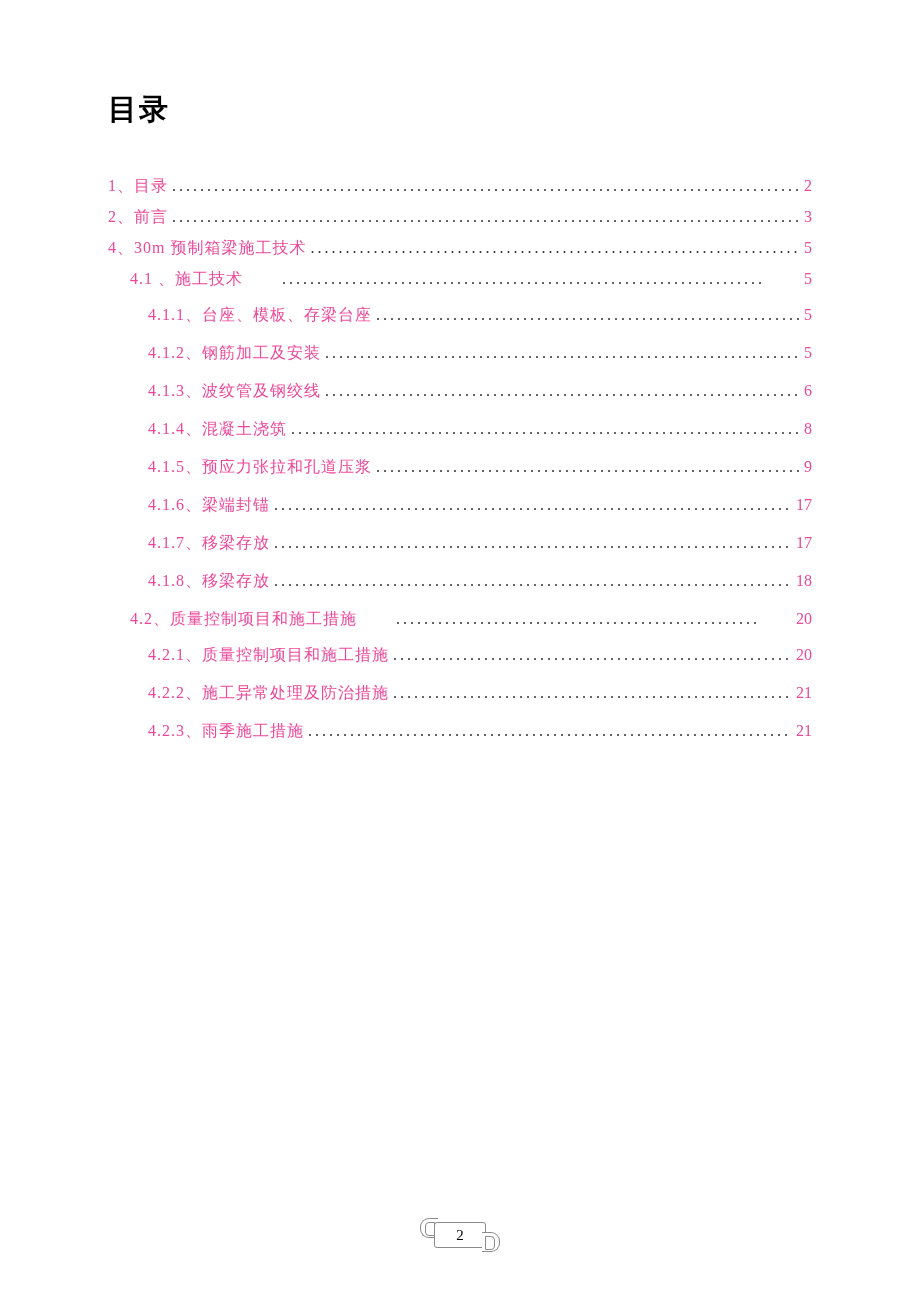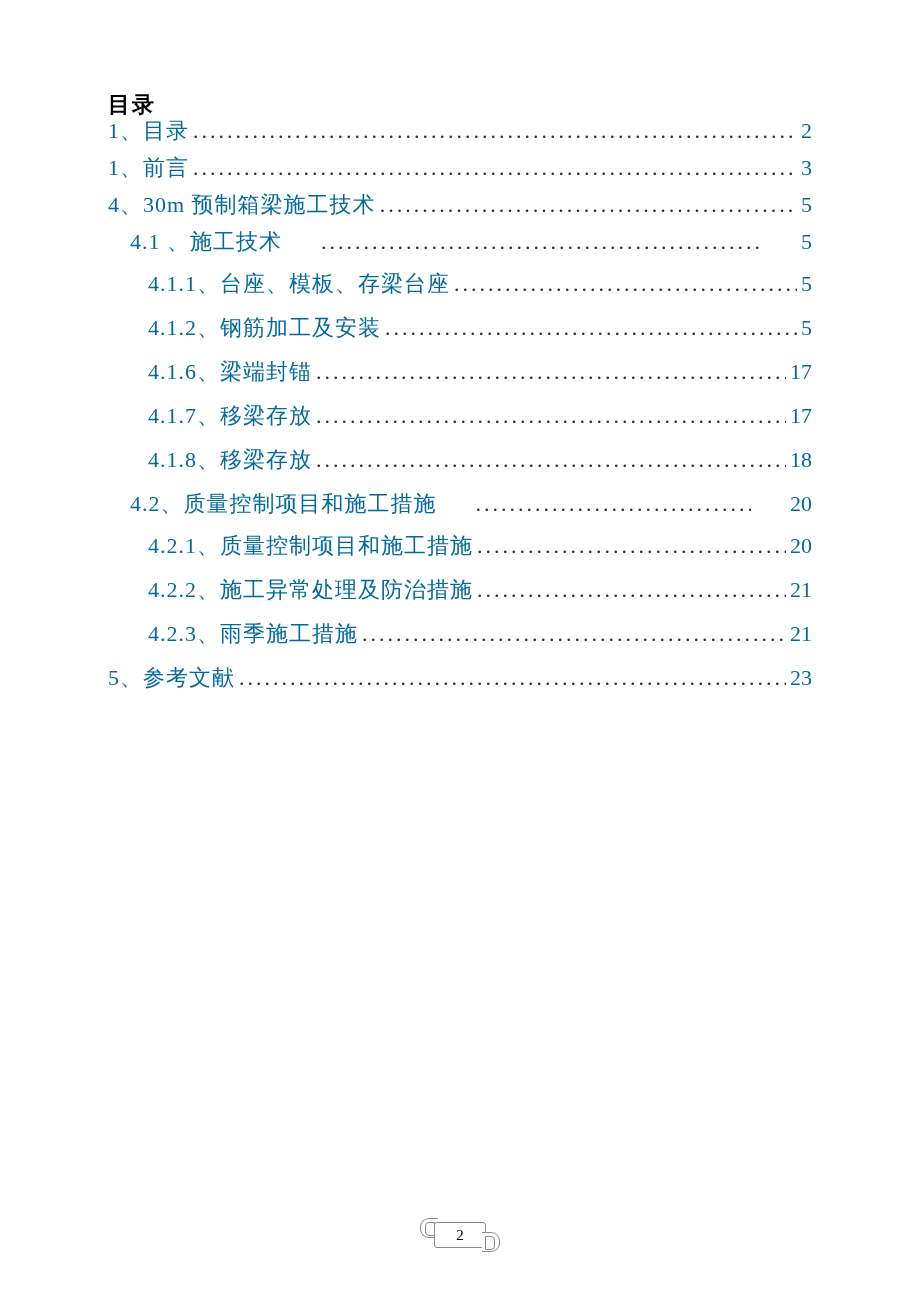--- a/index.html
+++ b/index.html
@@ -12,30 +12,31 @@
       height: 1302px;
       background: #ffffff;
       font-family: "SimSun", "宋体", serif;
       color: #333333;
       position: relative;
     }
     .page {
       padding: 90px 108px 0 108px;
     }
     .title {
-      font-size: 22px;
+      font-size: 29px;
       font-family: Liberation Serif, serif;
       color: #000;
+      margin-bottom: 48px;
       letter-spacing: 2px;
     }
     .toc-item {
       display: flex;
       align-items: baseline;
-      font-size: 22px;
-      color: #0369a1;
+      font-size: 16px;
+      color: #ec4899;
       line-height: 1;
       margin-bottom: 15px;
       white-space: nowrap;
     }
     .toc-item.level-0 { padding-left: 0; }
     .toc-item.level-1 { padding-left: 22px; margin-top: 6px; margin-bottom: 20px; gap: 35px; }
     .toc-item.level-2 { padding-left: 40px; margin-top: 6px; margin-bottom: 22px; text-align: right; }
     .toc-label {
       flex: 0 0 auto;
       letter-spacing: 1px;
@@ -126,21 +127,21 @@
 
 <div class="page">
   <h1 class="title">目录</h1>
   <div class="toc-list">
       <div class="toc-item level-0">
         <span class="toc-label">1、目录</span>
         <span class="toc-dots"></span>
         <span class="toc-page">2</span>
       </div>
       <div class="toc-item level-0">
-        <span class="toc-label">1、前言</span>
+        <span class="toc-label">2、前言</span>
         <span class="toc-dots"></span>
         <span class="toc-page">3</span>
       </div>
       <div class="toc-item level-0">
         <span class="toc-label">4、30m 预制箱梁施工技术 </span>
         <span class="toc-dots"></span>
         <span class="toc-page">5</span>
       </div>
       <div class="toc-item level-1">
         <span class="toc-label">4.1 、施工技术</span>
@@ -151,20 +152,35 @@
         <span class="toc-label">4.1.1、台座、模板、存梁台座 </span>
         <span class="toc-dots"></span>
         <span class="toc-page">5</span>
       </div>
       <div class="toc-item level-2">
         <span class="toc-label">4.1.2、钢筋加工及安装 </span>
         <span class="toc-dots"></span>
         <span class="toc-page">5</span>
       </div>
       <div class="toc-item level-2">
+        <span class="toc-label">4.1.3、波纹管及钢绞线 </span>
+        <span class="toc-dots"></span>
+        <span class="toc-page">6</span>
+      </div>
+      <div class="toc-item level-2">
+        <span class="toc-label">4.1.4、混凝土浇筑 </span>
+        <span class="toc-dots"></span>
+        <span class="toc-page">8</span>
+      </div>
+      <div class="toc-item level-2">
+        <span class="toc-label">4.1.5、预应力张拉和孔道压浆  </span>
+        <span class="toc-dots"></span>
+        <span class="toc-page">9</span>
+      </div>
+      <div class="toc-item level-2">
         <span class="toc-label">4.1.6、梁端封锚 </span>
         <span class="toc-dots"></span>
         <span class="toc-page">17</span>
       </div>
       <div class="toc-item level-2">
         <span class="toc-label">4.1.7、移梁存放 </span>
         <span class="toc-dots"></span>
         <span class="toc-page">17</span>
       </div>
       <div class="toc-item level-2">
@@ -184,25 +200,20 @@
       </div>
       <div class="toc-item level-2">
         <span class="toc-label">4.2.2、施工异常处理及防治措施 </span>
         <span class="toc-dots"></span>
         <span class="toc-page">21</span>
       </div>
       <div class="toc-item level-2">
         <span class="toc-label">4.2.3、雨季施工措施 </span>
         <span class="toc-dots"></span>
         <span class="toc-page">21</span>
-      </div>
-      <div class="toc-item level-0">
-        <span class="toc-label">5、参考文献</span>
-        <span class="toc-dots"></span>
-        <span class="toc-page">23</span>
       </div>
     </div>
 </div>
 
 <div class="page-footer">
   <div class="scroll-badge">
     <div class="scroll-left"></div>
     <div class="scroll-center">2</div>
     <div class="scroll-right"></div>
   </div>

